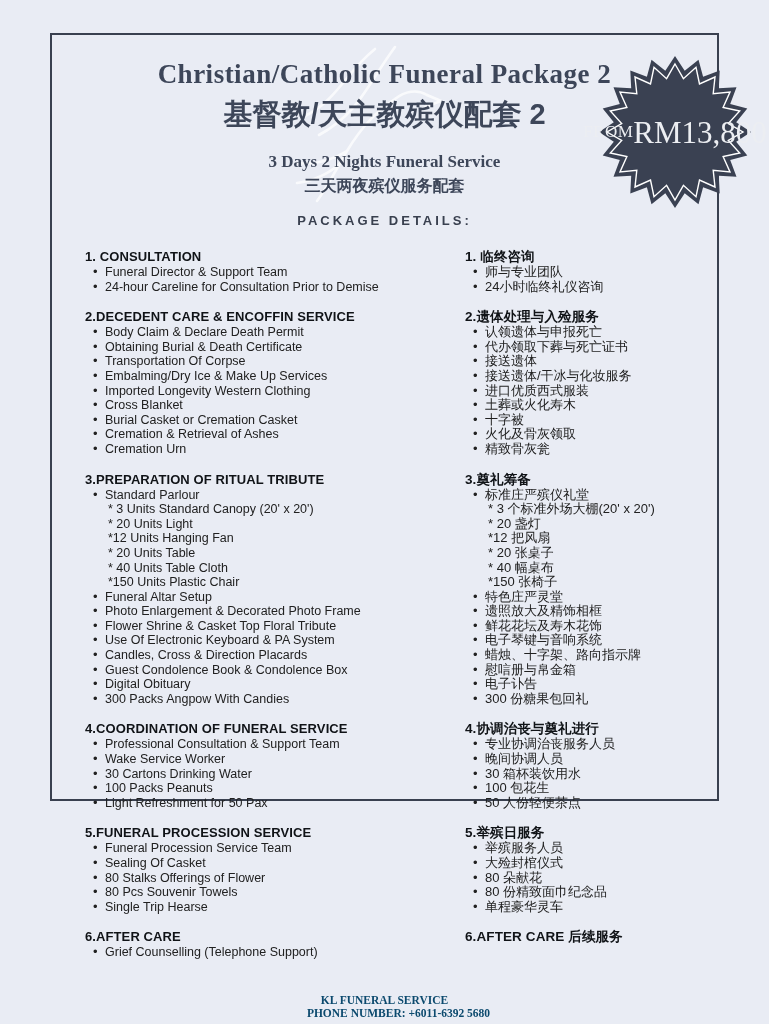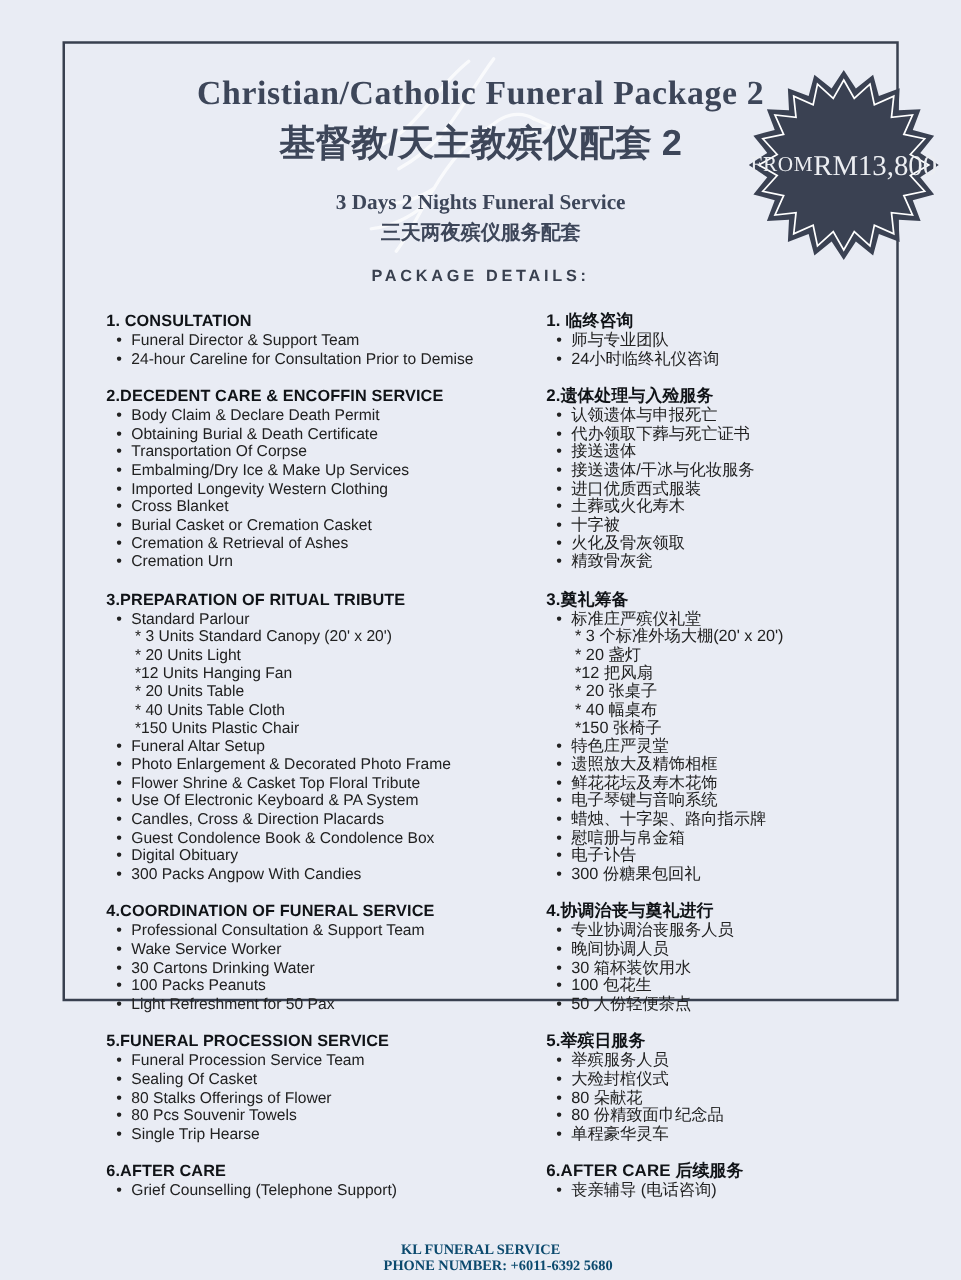--- a/index.html
+++ b/index.html
@@ -7,37 +7,37 @@
   body { font-family:"Liberation Sans", sans-serif; }
   .page { position:relative; width:769px; height:1024px; background:#e9ecf4; overflow:hidden; margin:0 auto; }
   .box { position:absolute; left:50px; top:33px; width:669px; height:768px; border:2px solid #39404f; background:#e9ecf4; }
   .header { position:relative; text-align:center; padding-top:24px; }
   .dove { position:absolute; left:215px; top:8px; width:190px; height:170px; opacity:.75; pointer-events:none; }
   .title-en { font-family:"Liberation Serif", serif; font-weight:bold; font-size:27px; color:#3d4659; letter-spacing:.5px; position:relative; }
   .title-zh { font-weight:bold; font-size:29px; color:#3d4659; margin-top:5px; position:relative; }
   .sub-en { font-family:Liberation Serif, serif; font-weight:bold; font-size:17px; color:#3d4659; margin-top:17px; position:relative; }
   .sub-zh { font-weight:bold; font-size:16px; color:#3d4659; margin-top:4px; position:relative; }
   .pkg-label { font-weight:bold; font-size:13px; letter-spacing:3px; color:#39404f; margin-top:16px; position:relative; }
-  .columns { display:flex; padding-left:33px; padding-right:6px; margin-top:21px; }
+  .columns { display:flex; padding-left:33px; padding-right:6px; margin-top:21px;gap:28px; }
   .col-en { width:352px; flex:none; }
   .col-zh { flex:1; min-width:0; }
   .section { margin-bottom:15px; }
   .section h3 { font-size:13px; font-weight:bold; color:#101317; line-height:15px; margin-bottom:1px; letter-spacing:.1px; }
   .col-zh .section h3 { font-size:13.5px; }
   .section ul { list-style:none; }
   .section li { position:relative; font-size:12.5px; color:#212121; line-height:14.6px; }
   .col-zh .section li { font-size:13px; }
   li.bullet { padding-left:20px; }
   li.bullet::before { content:"\2022"; position:absolute; left:8px; top:0; font-size:13px; color:#212121; }
   li.star { padding-left:23px; }
   .badge { position:absolute; left:597px; top:54px; width:156px; height:156px; }
   .badge svg { position:absolute; left:0; top:0; }
   .badge-text { position:absolute; left:0; top:0; width:100%; height:100%; display:flex; flex-direction:row; align-items:center; justify-content:center; color:#eceef2; font-family:"Liberation Serif", serif; }
   .badge-from { font-size:17px; letter-spacing:.5px; }
-  .badge-price { font-size:23px; margin-top:1px;font-family:Liberation Serif, serif; }
+  .badge-price { font-size:31px; margin-top:1px;font-family:Liberation Serif, serif; }
   .page-footer { position:absolute; left:0; top:994px; width:100%; text-align:center; font-family:"Liberation Serif", serif; font-weight:bold; color:#0c4a6e; }
   .footer-line1 { font-size:11.5px; line-height:13px; }
   .footer-line2 { font-size:11.5px; line-height:13px;margin-left:28px; }
 </style>
 </head>
 <body>
 
 <div class="page">
   <div class="box">
     <div class="header">
@@ -182,23 +182,20 @@
             <ul>
               <li class="bullet">举殡服务人员</li>
               <li class="bullet">大殓封棺仪式</li>
               <li class="bullet">80 朵献花</li>
               <li class="bullet">80 份精致面巾纪念品</li>
               <li class="bullet">单程豪华灵车</li>
             </ul>
           </div>
           <div class="section">
             <h3>6.AFTER CARE  后续服务</h3>
-            <ul>
-              <li class="bullet">丧亲辅导 (电话咨询)</li>
-            </ul>
           </div>
         </div>
     </div>
   </div>
 
   <div class="badge">
     <svg width="156" height="156" viewBox="0 0 156 156">
       <polygon id="star-outer" fill="#3a4152" points="78.0,2.0 87.7,16.8 101.5,5.7 106.1,22.8 122.7,16.5 121.8,34.2 139.5,33.3 133.2,49.9 150.3,54.5 139.2,68.3 154.0,78.0 139.2,87.7 150.3,101.5 133.2,106.1 139.5,122.7 121.8,121.8 122.7,139.5 106.1,133.2 101.5,150.3 87.7,139.2 78.0,154.0 68.3,139.2 54.5,150.3 49.9,133.2 33.3,139.5 34.2,121.8 16.5,122.7 22.8,106.1 5.7,101.5 16.8,87.7 2.0,78.0 16.8,68.3 5.7,54.5 22.8,49.9 16.5,33.3 34.2,34.2 33.3,16.5 49.9,22.8 54.5,5.7 68.3,16.8"></polygon>
       <polygon id="star-inner" fill="none" stroke="#ffffff" stroke-width="1.4" points="78.0,10.0 86.4,24.7 99.0,13.3 102.5,29.9 118.0,23.0 116.2,39.8 133.0,38.0 126.1,53.5 142.7,57.0 131.3,69.6 146.0,78.0 131.3,86.4 142.7,99.0 126.1,102.5 133.0,118.0 116.2,116.2 118.0,133.0 102.5,126.1 99.0,142.7 86.4,131.3 78.0,146.0 69.6,131.3 57.0,142.7 53.5,126.1 38.0,133.0 39.8,116.2 23.0,118.0 29.9,102.5 13.3,99.0 24.7,86.4 10.0,78.0 24.7,69.6 13.3,57.0 29.9,53.5 23.0,38.0 39.8,39.8 38.0,23.0 53.5,29.9 57.0,13.3 69.6,24.7"></polygon>
     </svg>

